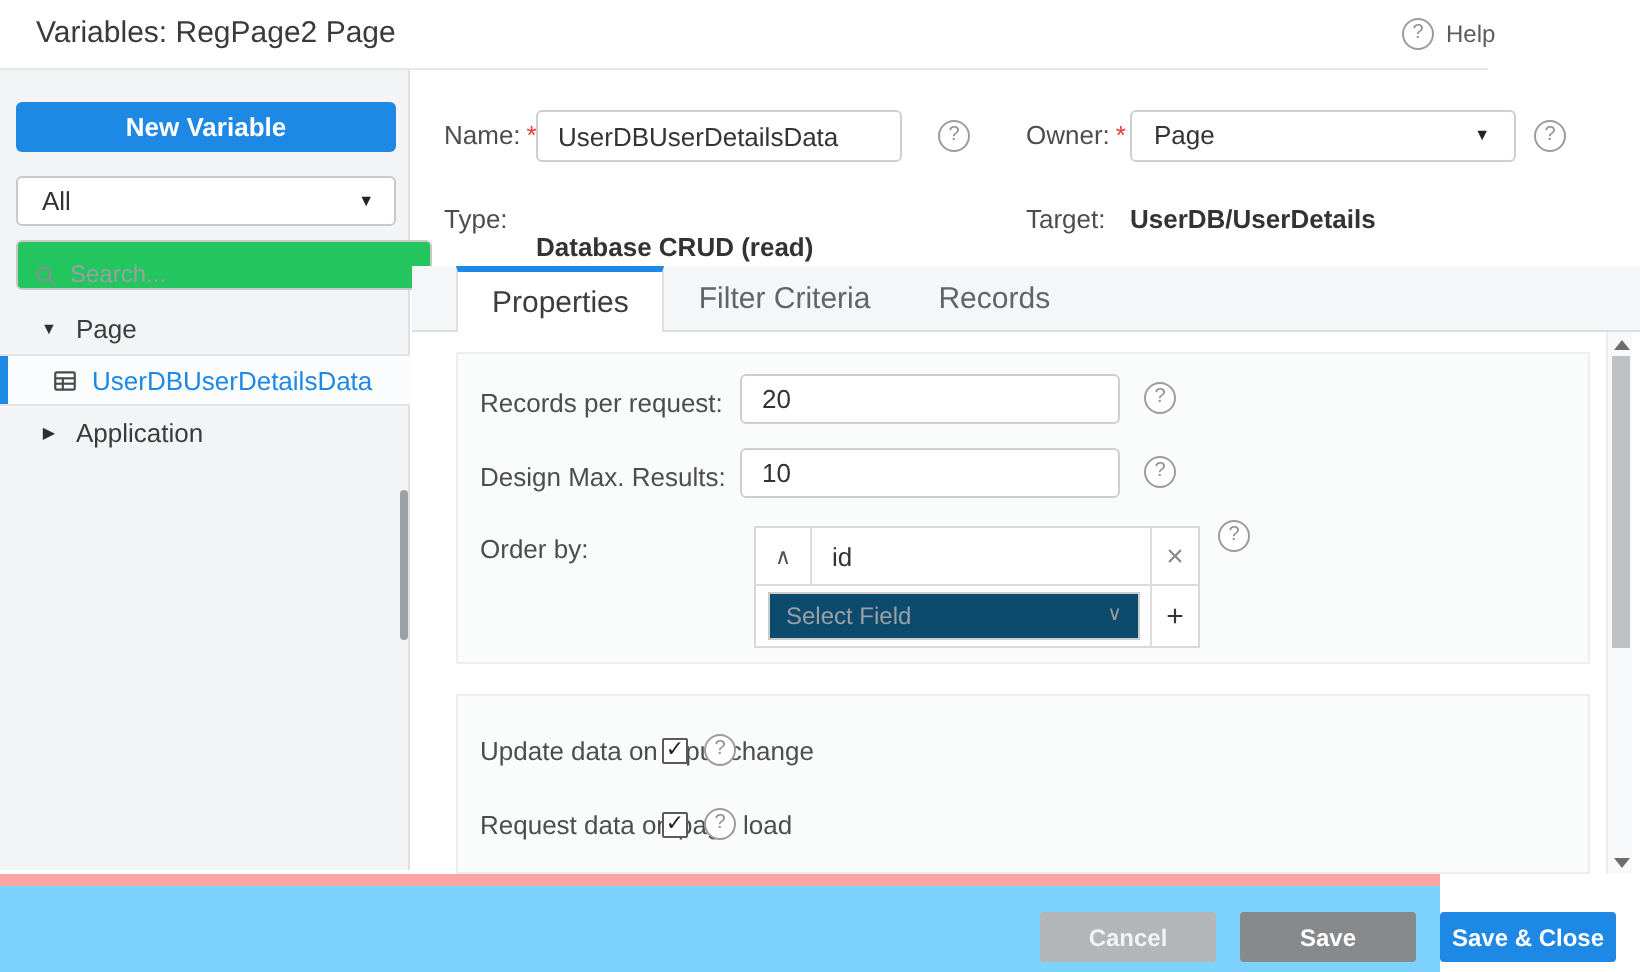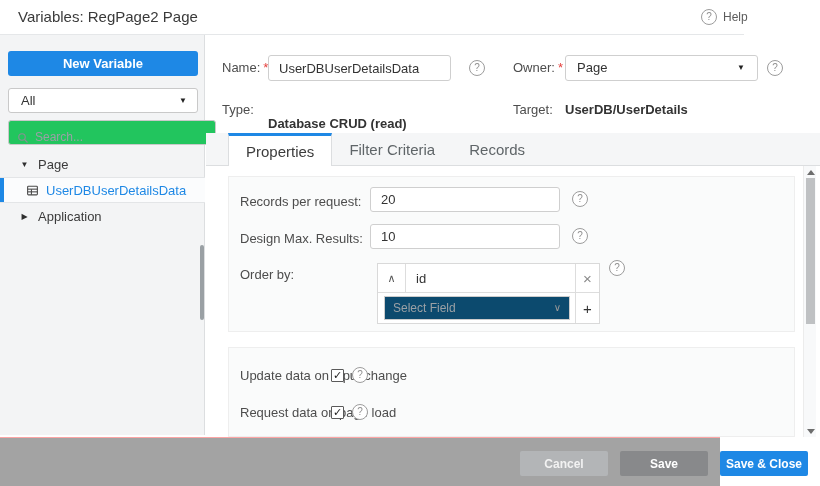--- a/index.html
+++ b/index.html
@@ -127,21 +127,21 @@
   .vs-up { top:2px; } .vs-down { bottom:2px; }
   .tri-up { width:0; height:0; border-left:4px solid transparent;
             border-right:4px solid transparent; border-bottom:5px solid #6d6d6d; }
   .tri-down { width:0; height:0; border-left:4px solid transparent;
               border-right:4px solid transparent; border-top:5px solid #6d6d6d; }
   .vs-thumb { position:absolute; left:2px; top:12px; width:9px; height:146px;
               background:#bfc1c3; cursor:pointer; }
 
   
   .footer { position:absolute; left:0; top:437px; width:720px; height:49px;
-            background:#a3a3a3; border-top:1px solid #fca5a5; }
+            background:#7dd3fc; border-top:6px solid #fca5a5; }
   .fbtn { position:absolute; top:13px; width:88px; height:25px; border:none;
           border-radius:2px; color:#fff; font-size:12px; font-weight:bold;
           cursor:pointer; font-family:"Liberation Sans","DejaVu Sans",sans-serif; }
   .fbtn-cancel { left:520px; background:#b3b5b7; color:#f2f2f2; }
   .fbtn-save { left:620px; background:#88898b; }
   .fbtn-saveclose { left:720px; background:#1e88e5; }
 </style>
 </head>
 <body>
 

